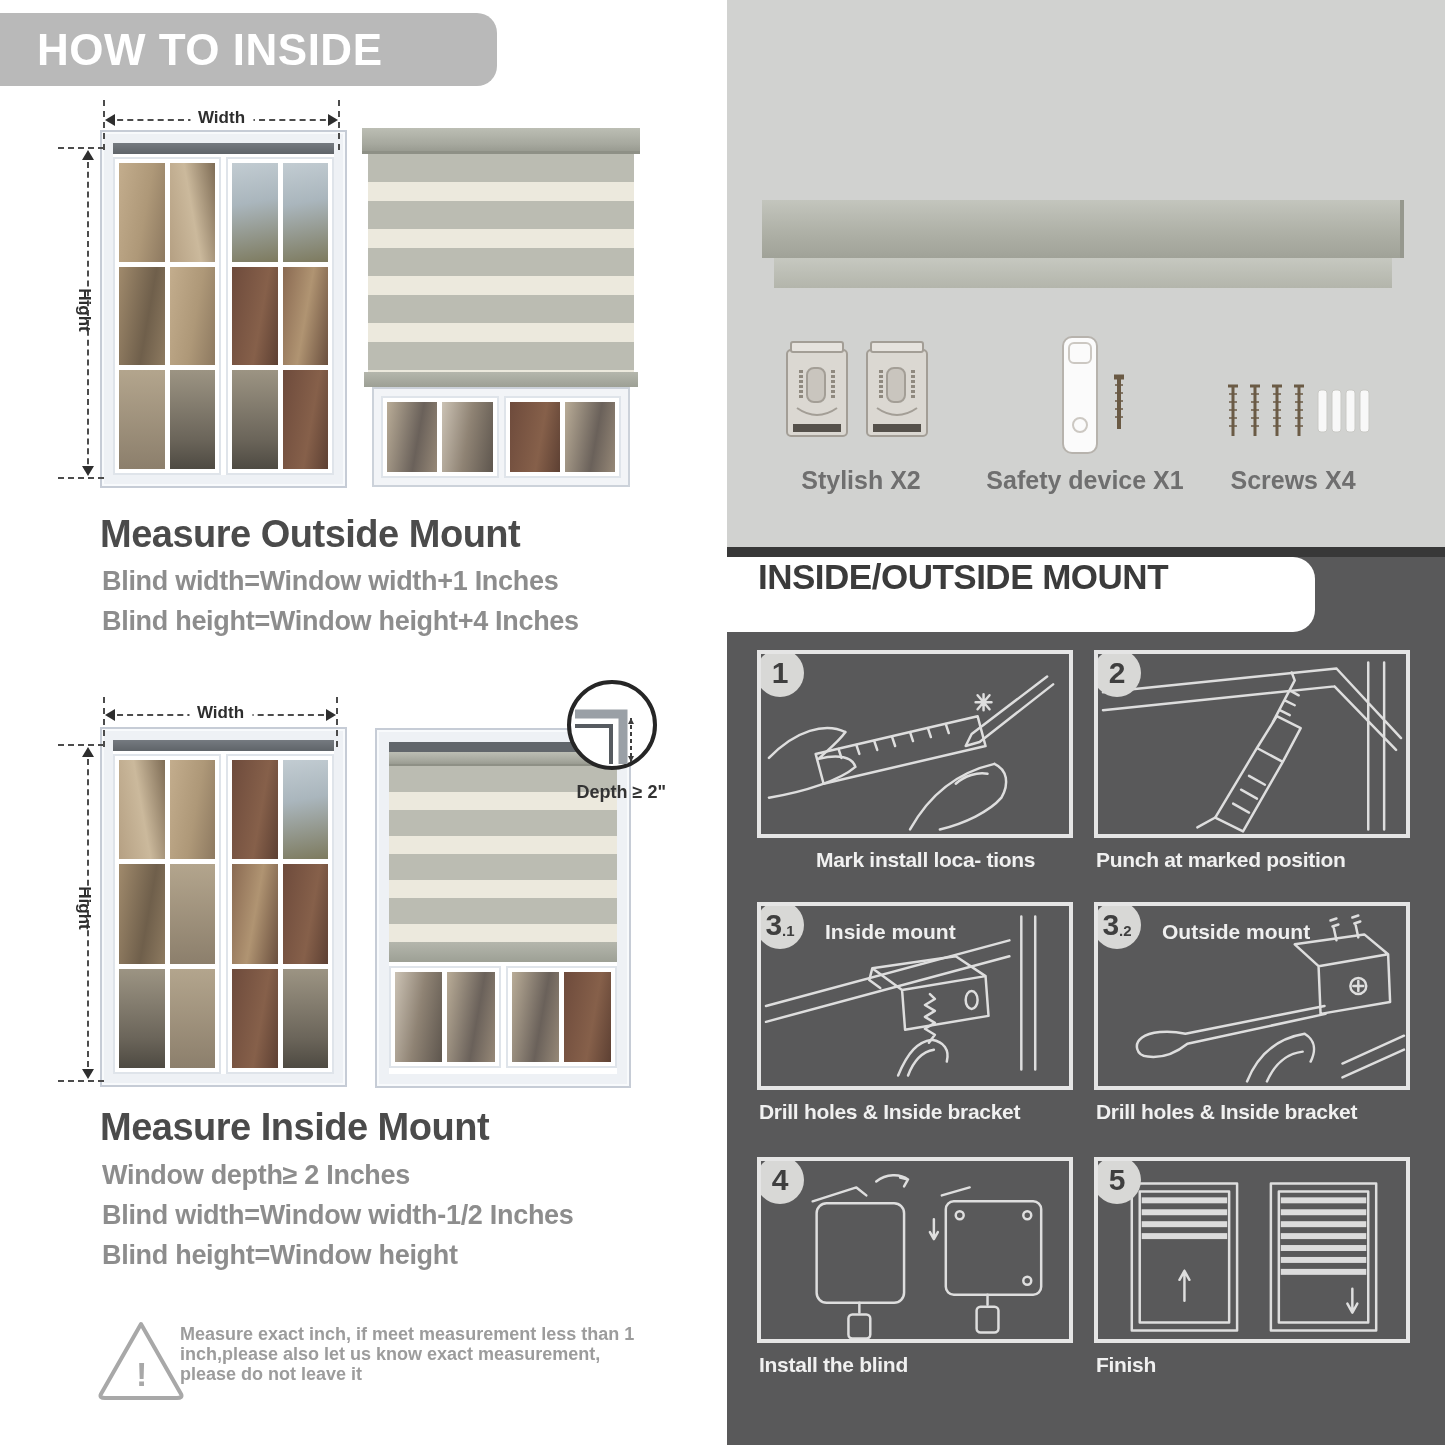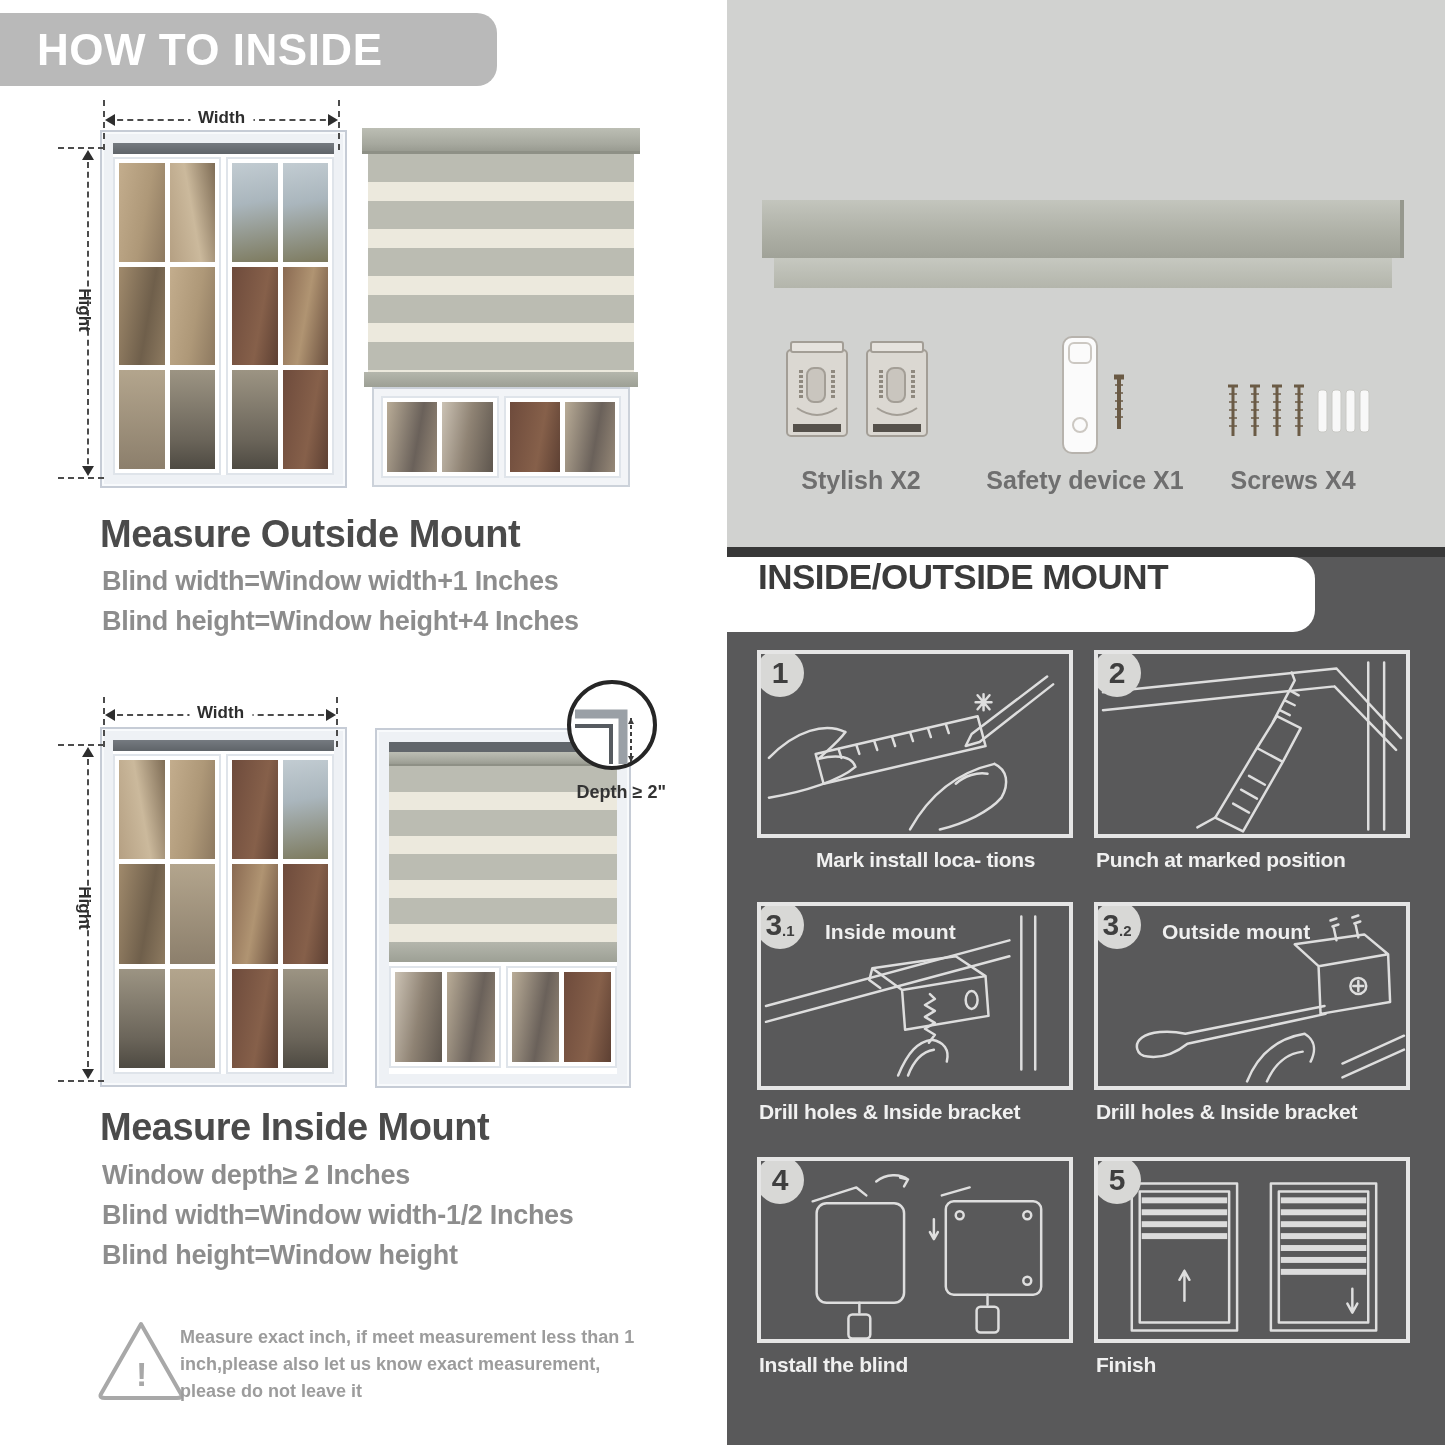--- a/index.html
+++ b/index.html
@@ -46,21 +46,21 @@
   .dim-label{background:#ffffff;color:#2e2e2e;font-weight:bold;font-size:17px;padding:0 8px;white-space:nowrap;}
   .arr{width:0;height:0;border-style:solid;position:absolute;}
   .arr.left {border-width:6px 10px 6px 0;border-color:transparent #2e2e2e transparent transparent;}
   .arr.right{border-width:6px 0 6px 10px;border-color:transparent transparent transparent #2e2e2e;}
   .arr.up   {border-width:0 6px 10px 6px;border-color:transparent transparent #2e2e2e transparent;}
   .arr.down {border-width:10px 6px 0 6px;border-color:#2e2e2e transparent transparent transparent;}
   .rot-label{color:#2e2e2e;font-weight:bold;font-size:17px;transform:rotate(90deg);transform-origin:center;white-space:nowrap;}
 
   .m-title{color:#4b4b4b;font-weight:bold;font-size:38px;letter-spacing:-.5px;white-space:nowrap;}
   .m-line{color:#8d8d8d;font-weight:bold;font-size:27px;letter-spacing:-.3px;white-space:nowrap;}
-  .note-text{color:#9c9c9c;font-weight:600;font-size:18px;line-height:27px;width:470px;}
+  .note-text{color:#9c9c9c;font-weight:600;font-size:18px;line-height:20px;width:470px;}
   .warn-tri{stroke:#a8a8a8;fill:none;stroke-width:4;stroke-linejoin:round;}
   .warn-ex{fill:#a8a8a8;font-weight:bold;font-size:34px;font-family:"Liberation Sans",sans-serif;}
 
   .magnifier{border-radius:50%;background:#ffffff;border:4px solid #262626;box-sizing:border-box;z-index:6;}
   .depth-label{color:#333333;font-weight:bold;font-size:18px;text-align:right;white-space:nowrap;}
 
   
   .right-top{left:727px;top:0;width:718px;height:548px;background:#d1d2d0;}
   .hdr-included{left:727px;top:12px;width:494px;height:77px;background:#ffffff;border-radius:0 24px 24px 0;
                 display:flex;align-items:center;}

